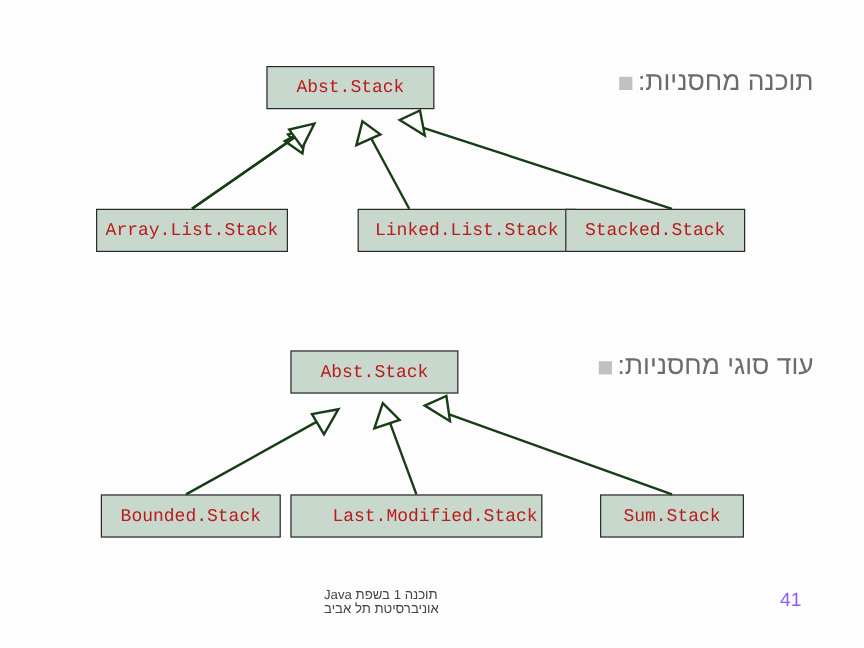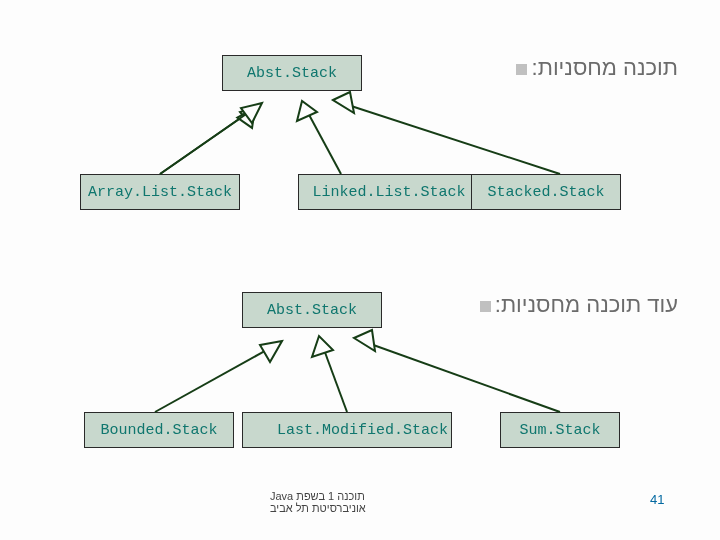--- a/index.html
+++ b/index.html
@@ -17,21 +17,21 @@
     height: 540px;
   }
   .box {
     position: absolute;
     background: #c8d8cd;
     border: 1px solid #2a2a2a;
     box-sizing: border-box;
     text-align: center;
     font-family: Consolas, "Courier New", monospace;
     font-size: 15px;
-    color: #0f766e;
+    color: #b91c1c;
     display: flex;
     align-items: center;
     justify-content: center;
     padding: 4px 6px;
   }
   .heading {
     position: absolute;
     direction: rtl;
     text-align: right;
     font-size: 22px;
@@ -53,22 +53,22 @@
   }
   .footer-course {
     position: absolute;
     font-size: 11px;
     color: #444;
     text-align: left;
     direction: rtl;
   }
   .page-num {
     position: absolute;
-    font-size: 13px;
-    color: #0369a1;
+    font-size: 16px;
+    color: #8b5cf6;
   }
   svg.arrows {
     position: absolute;
     left: 0; top: 0;
     width: 720px;
     height: 540px;
     pointer-events: none;
   }
   svg .shaft {
     stroke: #163d16;
@@ -98,21 +98,21 @@
     <span>Array.List.Stack</span>
   </div>
   <div class="box" style="left:250px; top:174px; width:182px; height:36px;margin-left:48px;">
     <span>Linked.List.Stack</span>
   </div>
   <div class="box" style="left:471px; top:174px; width:150px; height:36px;">
     <span>Stacked.Stack</span>
   </div>
 
   <div class="heading" style="right:42px; top:292px;">
-    <span class="heading-inner">עוד תוכנה מחסניות:</span>
+    <span class="heading-inner">עוד סוגי מחסניות:</span>
   </div>
 
   <div class="box" style="left:242px; top:292px; width:140px; height:36px;">
     <span>Abst.Stack</span>
   </div>
 
   <div class="box" style="left:84px; top:412px; width:150px; height:36px;">
     <span>Bounded.Stack</span>
   </div>
   <div class="box" style="left:242px; top:412px; width:210px; height:36px;padding-left:37px;">

